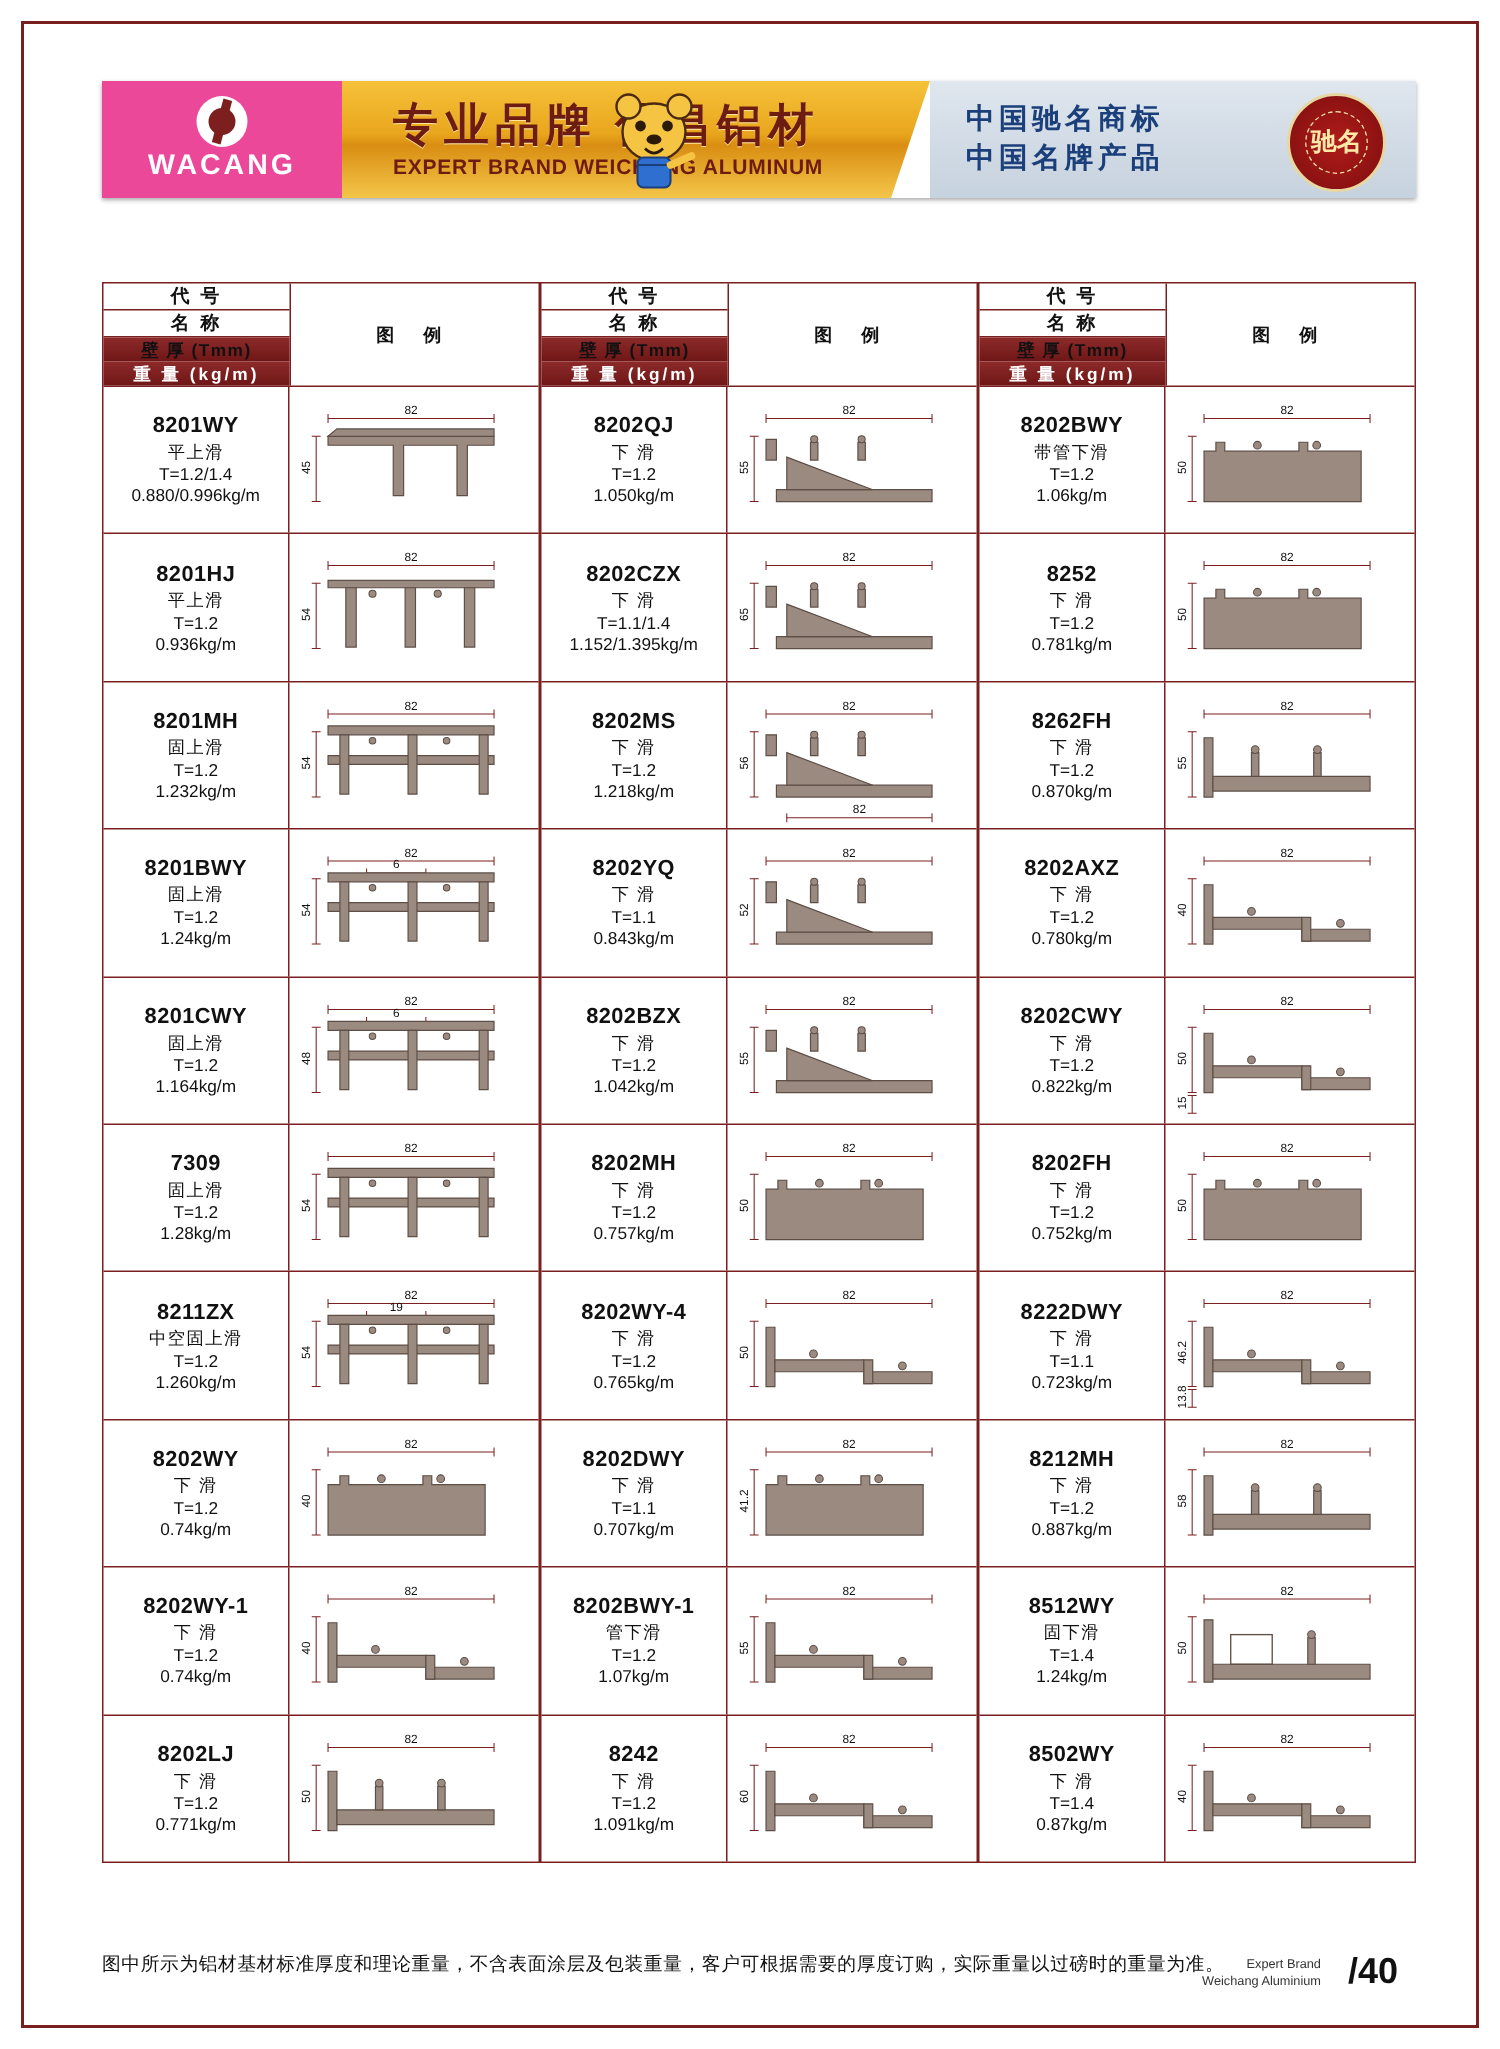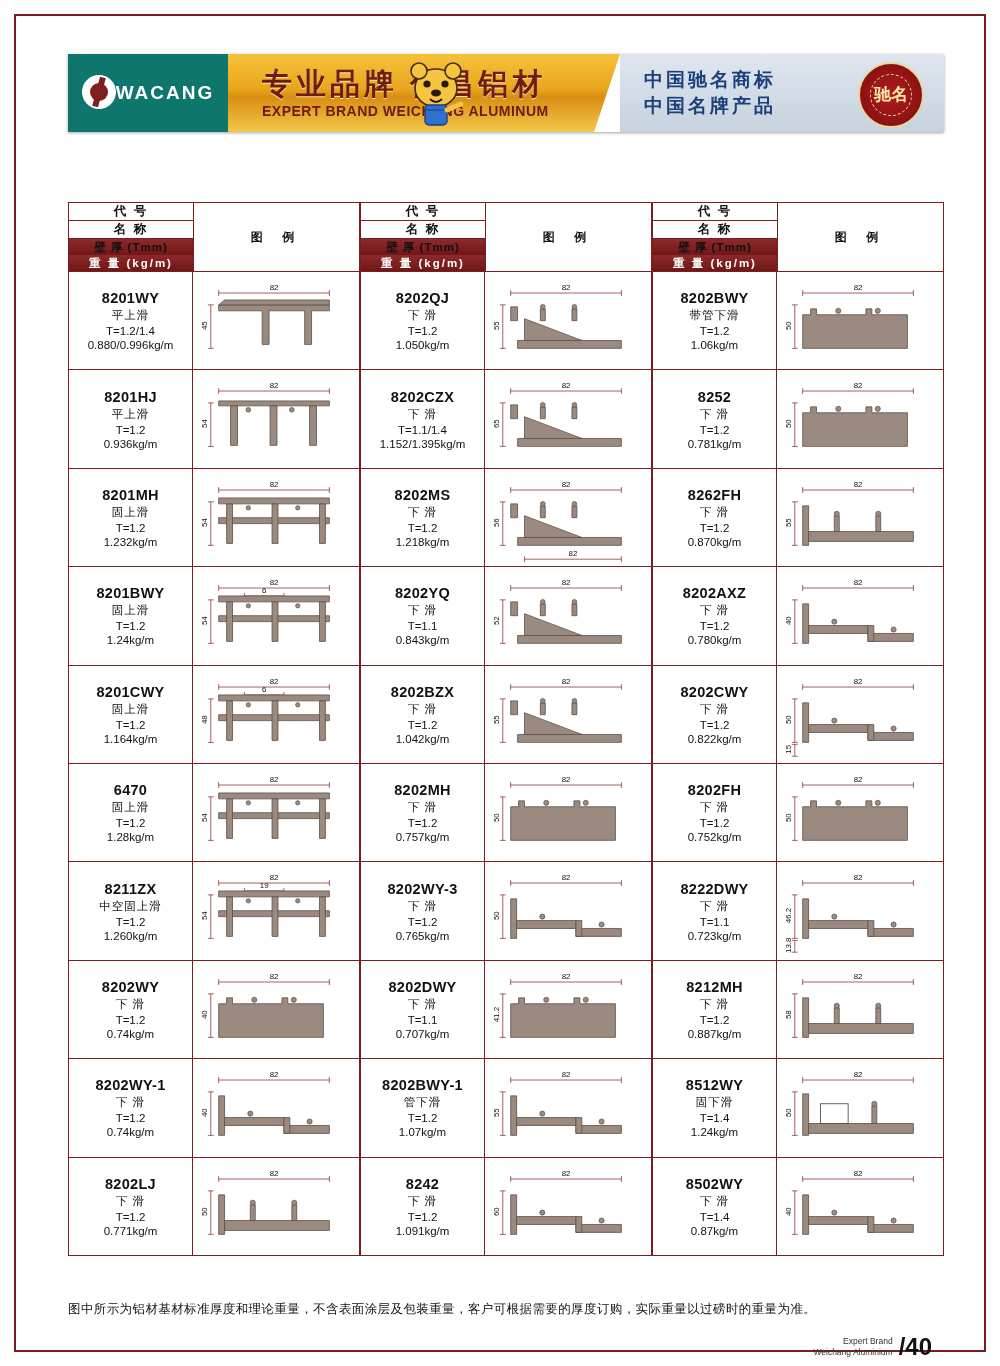--- a/index.html
+++ b/index.html
@@ -20,22 +20,22 @@
     border:2px solid #7a1f1f;
     box-sizing:border-box;
   }
   
   .banner{
     position:absolute;left:62px;top:48px;width:876px;height:78px;
     display:flex;align-items:stretch;
     box-shadow:0 1px 3px rgba(0,0,0,.35);
   }
   .banner-left{
-    width:160px;background:#0f766e;display:flex;align-items:center;justify-content:center;
-    color:#fff;position:relative;
+    width:160px;background:#ec4899;display:flex;align-items:center;justify-content:center;
+    flex-direction:column;color:#fff;position:relative;
   }
   .logo-mark{
     width:34px;height:34px;border-radius:50%;background:#fff;position:relative;margin-bottom:2px;
   }
   .logo-mark:after{
     content:"";position:absolute;left:8px;top:8px;width:18px;height:18px;border-radius:50%;
     background:#7d1f1f;
   }
   .logo-mark:before{
     content:"";position:absolute;left:14px;top:2px;width:6px;height:30px;background:#7d1f1f;
@@ -80,21 +80,21 @@
     width:40px;height:40px;border-radius:50%;border:1px dashed #f0dca5;
     display:flex;align-items:center;justify-content:center;font-size:17px;font-weight:bold;color:#ffe9a8;
   }
   
   .doc-title{
     position:absolute;right:62px;top:168px;
     font-size:19px;font-weight:bold;color:#1a1a1a;letter-spacing:1px;
   }
   
   .table-wrap{
-    position:absolute;left:62px;top:196px;width:876px;
+    position:absolute;left:62px;top:182px;width:876px;
     display:flex;gap:0;
   }
   .col{
     width:292px;border:1.6px solid #7a1f1f;border-right-width:0.8px;border-left-width:0.8px;
     box-sizing:border-box;
   }
   .col:first-child{border-left-width:1.6px;}
   .col:last-child{border-right-width:1.6px;}
   .col-head{
     display:flex;height:68px;border-bottom:1.4px solid #7a1f1f;
@@ -131,21 +131,21 @@
   .cell-fig{
     flex:1;position:relative;text-decoration:underline;
   }
   .cell-fig svg{position:absolute;left:0;top:0;width:100%;height:100%;}
   
   .footnote{
     position:absolute;left:62px;top:1295px;width:876px;
     font-size:12.5px;color:#111;letter-spacing:.4px;
   }
   .pagemark{
-    position:absolute;right:62px;top:1330px;display:flex;align-items:flex-end;gap:6px;
+    position:absolute;right:62px;top:1298px;display:flex;align-items:flex-end;gap:18px;
   }
   .pagemark .en{
     font-size:8.5px;color:#333;line-height:1.25;text-align:right;
   }
   .pagemark .num{
     font-size:24px;font-weight:bold;color:#111;line-height:.9;
   }
 </style>
 </head>
 <body>
@@ -323,21 +323,21 @@
               <path d="M26 26 h112 v6 h-112 z" fill="#9b8a80" stroke="#5d4e46" stroke-width=".8"></path>
               <path d="M26 46 h112 v6 h-112 z" fill="#9b8a80" stroke="#5d4e46" stroke-width=".8"></path>
               <path d="M34 32 h6 v40 h-6 z M80 32 h6 v40 h-6 z M128 32 h6 v40 h-6 z" fill="#9b8a80" stroke="#5d4e46" stroke-width=".8"></path>
               <circle cx="56" cy="36" r="2.2" fill="#9b8a80" stroke="#5d4e46" stroke-width=".7"></circle>
               <circle cx="106" cy="36" r="2.2" fill="#9b8a80" stroke="#5d4e46" stroke-width=".7"></circle>
             </svg>
           </div>
         </div>
         <div class="row">
       <div class="cell-info">
-        <div class="code">6470</div>
+        <div class="code">7309</div>
         <div class="name">固上滑</div>
         <div class="thick">T=1.2</div>
         <div class="weight">1.28kg/m</div>
       </div>
       <div class="cell-fig">
             <svg viewBox="0 0 168 92" preserveAspectRatio="xMidYMid meet">
               <line x1="26" y1="18" x2="138" y2="18" stroke="#7a1f1f" stroke-width=".7"></line>
     <line x1="26" y1="15" x2="26" y2="21" stroke="#7a1f1f" stroke-width=".7"></line>
     <line x1="138" y1="15" x2="138" y2="21" stroke="#7a1f1f" stroke-width=".7"></line>
     <text x="82" y="15" font-size="8" text-anchor="middle" fill="#111">82</text>
@@ -619,21 +619,21 @@
     <line x1="15" y1="74" x2="21" y2="74" stroke="#7a1f1f" stroke-width=".7"></line>
     <text x="15" y="52" font-size="8" text-anchor="middle" fill="#111" transform="rotate(-90 14 52)">50</text>
               <path d="M26 40 h8 v-6 h6 v6 h50 v-6 h6 v6 h36 v34 h-106 z" fill="#9b8a80" stroke="#5d4e46" stroke-width=".8"></path>
               <circle cx="62" cy="36" r="2.6" fill="#9b8a80" stroke="#5d4e46" stroke-width=".7"></circle>
               <circle cx="102" cy="36" r="2.6" fill="#9b8a80" stroke="#5d4e46" stroke-width=".7"></circle>
             </svg>
           </div>
         </div>
         <div class="row">
       <div class="cell-info">
-        <div class="code">8202WY-3</div>
+        <div class="code">8202WY-4</div>
         <div class="name">下 滑</div>
         <div class="thick">T=1.2</div>
         <div class="weight">0.765kg/m</div>
       </div>
       <div class="cell-fig">
             <svg viewBox="0 0 168 92" preserveAspectRatio="xMidYMid meet">
               <line x1="26" y1="18" x2="138" y2="18" stroke="#7a1f1f" stroke-width=".7"></line>
     <line x1="26" y1="15" x2="26" y2="21" stroke="#7a1f1f" stroke-width=".7"></line>
     <line x1="138" y1="15" x2="138" y2="21" stroke="#7a1f1f" stroke-width=".7"></line>
     <text x="82" y="15" font-size="8" text-anchor="middle" fill="#111">82</text>

